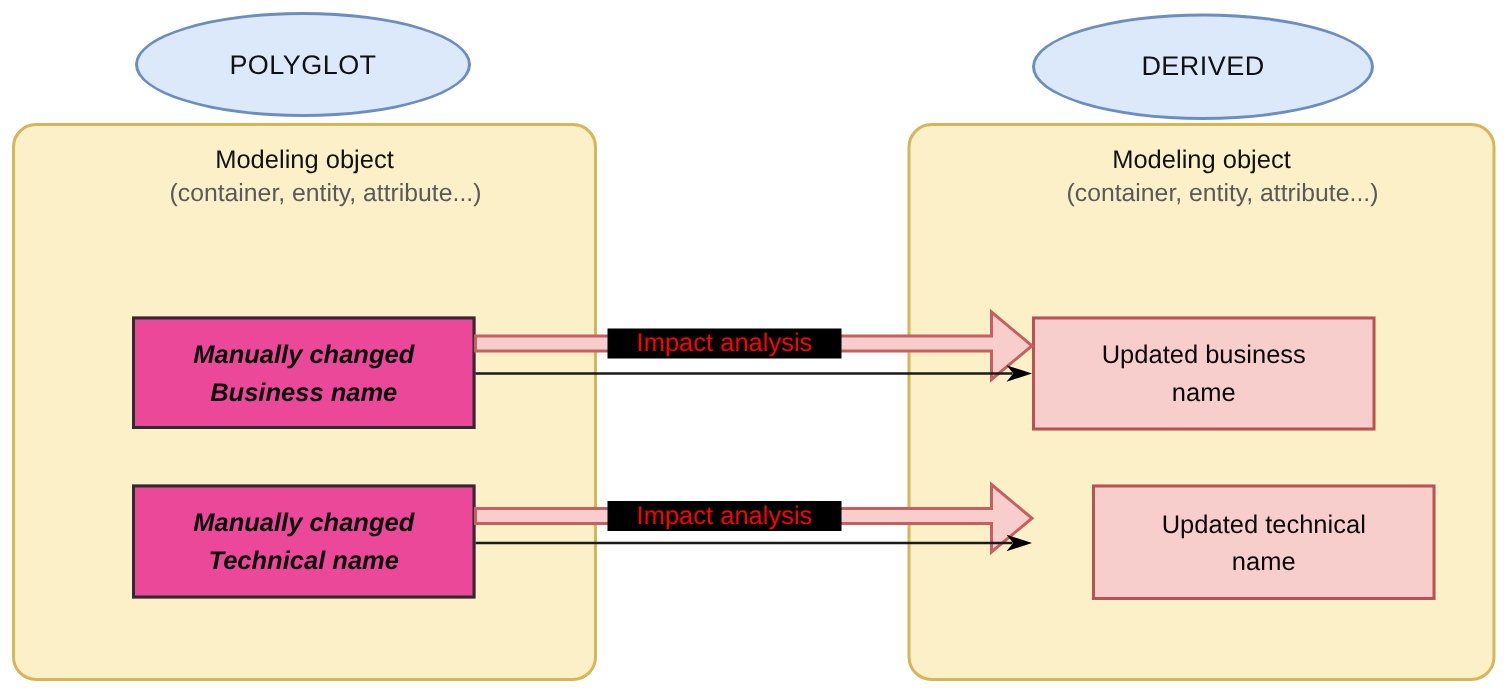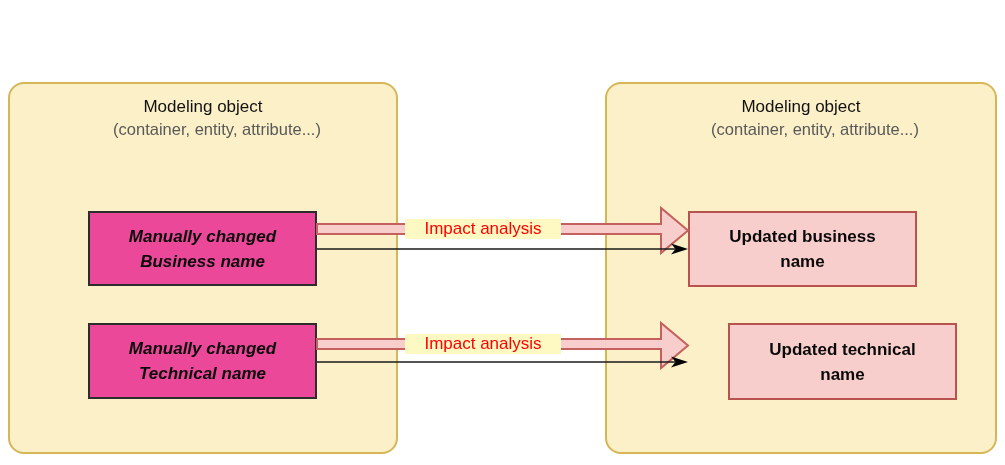--- a/index.html
+++ b/index.html
@@ -36,58 +36,64 @@
     background:var(--ellipse-fill);
     border:2px solid var(--ellipse-stroke);
     border-radius:50%;
     font-size:18px;color:#111;letter-spacing:0.3px;
   }
   .ellipse.pos-left{left:90px;top:8px;width:224px;height:70px;}
   .ellipse.pos-right{left:688px;top:9px;width:228px;height:71px;}
 
   .node{
     position:absolute;display:flex;align-items:center;justify-content:center;
-    text-align:center;white-space:pre-line;font-size:17px;line-height:25px;color:#0a0a0a;font-weight:bold;
+    text-align:center;white-space:pre-line;font-size:17px;line-height:25px;color:#0a0a0a;
   }
   .wbox{
     background:#ec4899;border:2px solid var(--box-stroke);
     font-weight:bold;font-style:italic;
   }
   .pbox{
     background:var(--pink-fill);border:2px solid var(--pink-stroke);
   }
   .wbox.row1{left:88px;top:211px;width:229px;height:75px;}
   .wbox.row2{left:88px;top:323px;width:229px;height:76px;}
   .pbox.row1{left:688px;top:211px;width:229px;height:76px;}
   .pbox.row2{left:688px;top:323px;width:229px;height:77px;margin-left:40px;}
 
   .overlay{position:absolute;left:0;top:0;width:1005px;height:465px;pointer-events:none;}
 
   .arrow-label{
     position:absolute;left:405px;width:156px;text-align:center;
     font-size:17px;line-height:20px;color:var(--label-color);
-    background:#fef9c3;
+    background:#000000;
   }
   .arrow-label.row1{top:219px;}
   .arrow-label.row2{top:334px;}
 </style>
 </head>
 <body>
 
 <div class="canvas">
 
   <div class="container left">
     <div class="ctitle">Modeling object</div>
     <div class="csub">(container, entity, attribute...)</div>
   </div>
   <div class="container right">
     <div class="ctitle">Modeling object</div>
     <div class="csub">(container, entity, attribute...)</div>
   </div>
 
+  <div class="ellipse pos-left">
+    <span>POLYGLOT</span>
+  </div>
+  <div class="ellipse pos-right">
+    <span>DERIVED</span>
+  </div>
 
   <div class="node wbox row1">Manually changed
 Business name</div>
   <div class="node wbox row2">Manually changed
 Technical name</div>
 
   <div class="node pbox row1">Updated business
 name</div>
   <div class="node pbox row2">Updated technical
 name</div>

